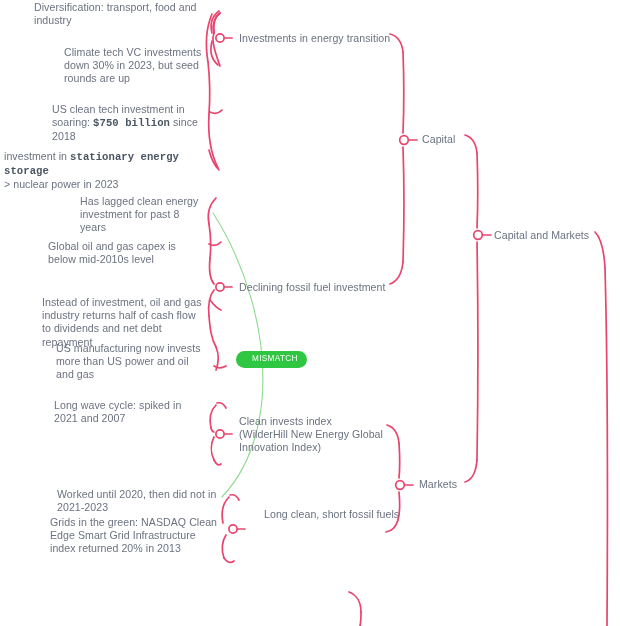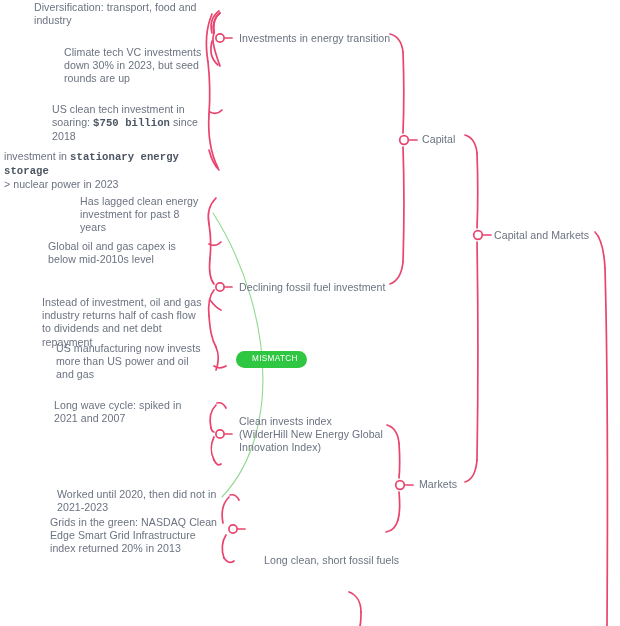--- a/index.html
+++ b/index.html
@@ -180,21 +180,21 @@
 
 
   <div class="branch-label" style="left:239px; top:32px; width:160px;">Investments in energy transition</div>
 
   <div class="branch-label" style="left:239px; top:281px; width:160px;">Declining fossil fuel investment</div>
 
   <div class="branch-label" style="left:239px; top:415px; width:156px;">Clean invests index
 (WilderHill New Energy Global
 Innovation Index)</div>
 
-  <div class="branch-label" style="left:251px; top:554px; width:160px;padding-left:13px;">Long clean, short fossil fuels</div>
+  <div class="branch-label" style="left:251px; top:508px; width:160px;padding-left:13px;">Long clean, short fossil fuels</div>
 
   <div class="branch-label" style="left:422px; top:133px; width:70px;">Capital</div>
 
   <div class="branch-label" style="left:419px; top:478px; width:70px;">Markets</div>
 
   <div class="branch-label" style="left:494px; top:229px; width:120px;">Capital and Markets</div>
 
   <div class="badge" style="left:236px; top:351px;">MISMATCH</div>
 
 </div>

